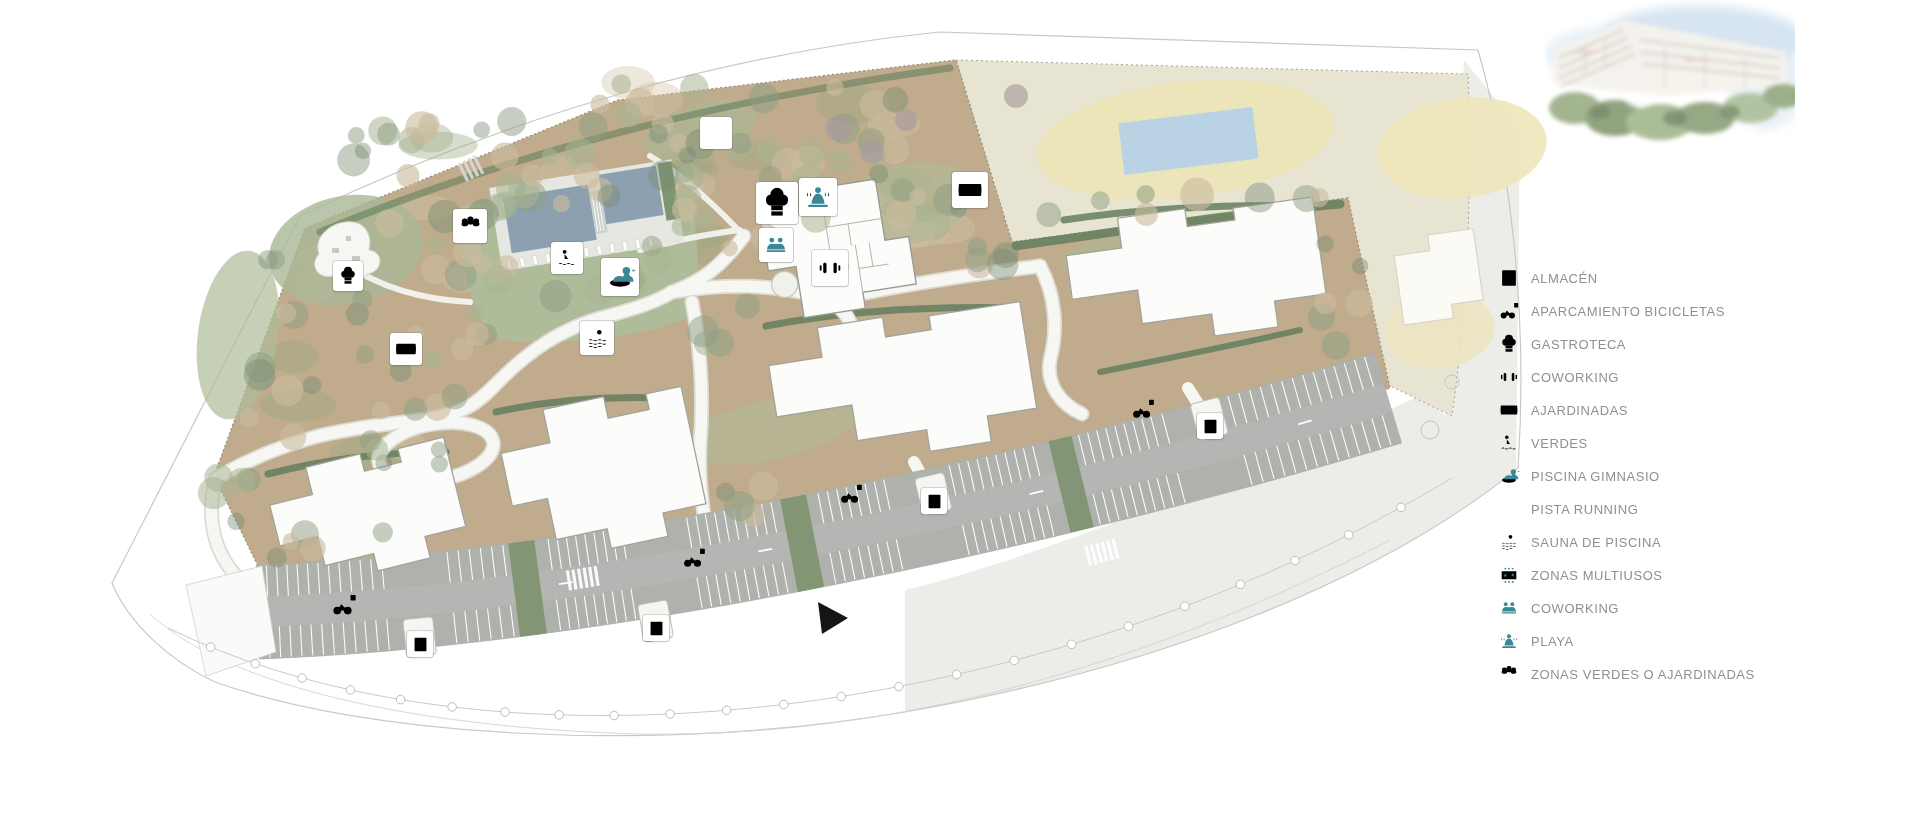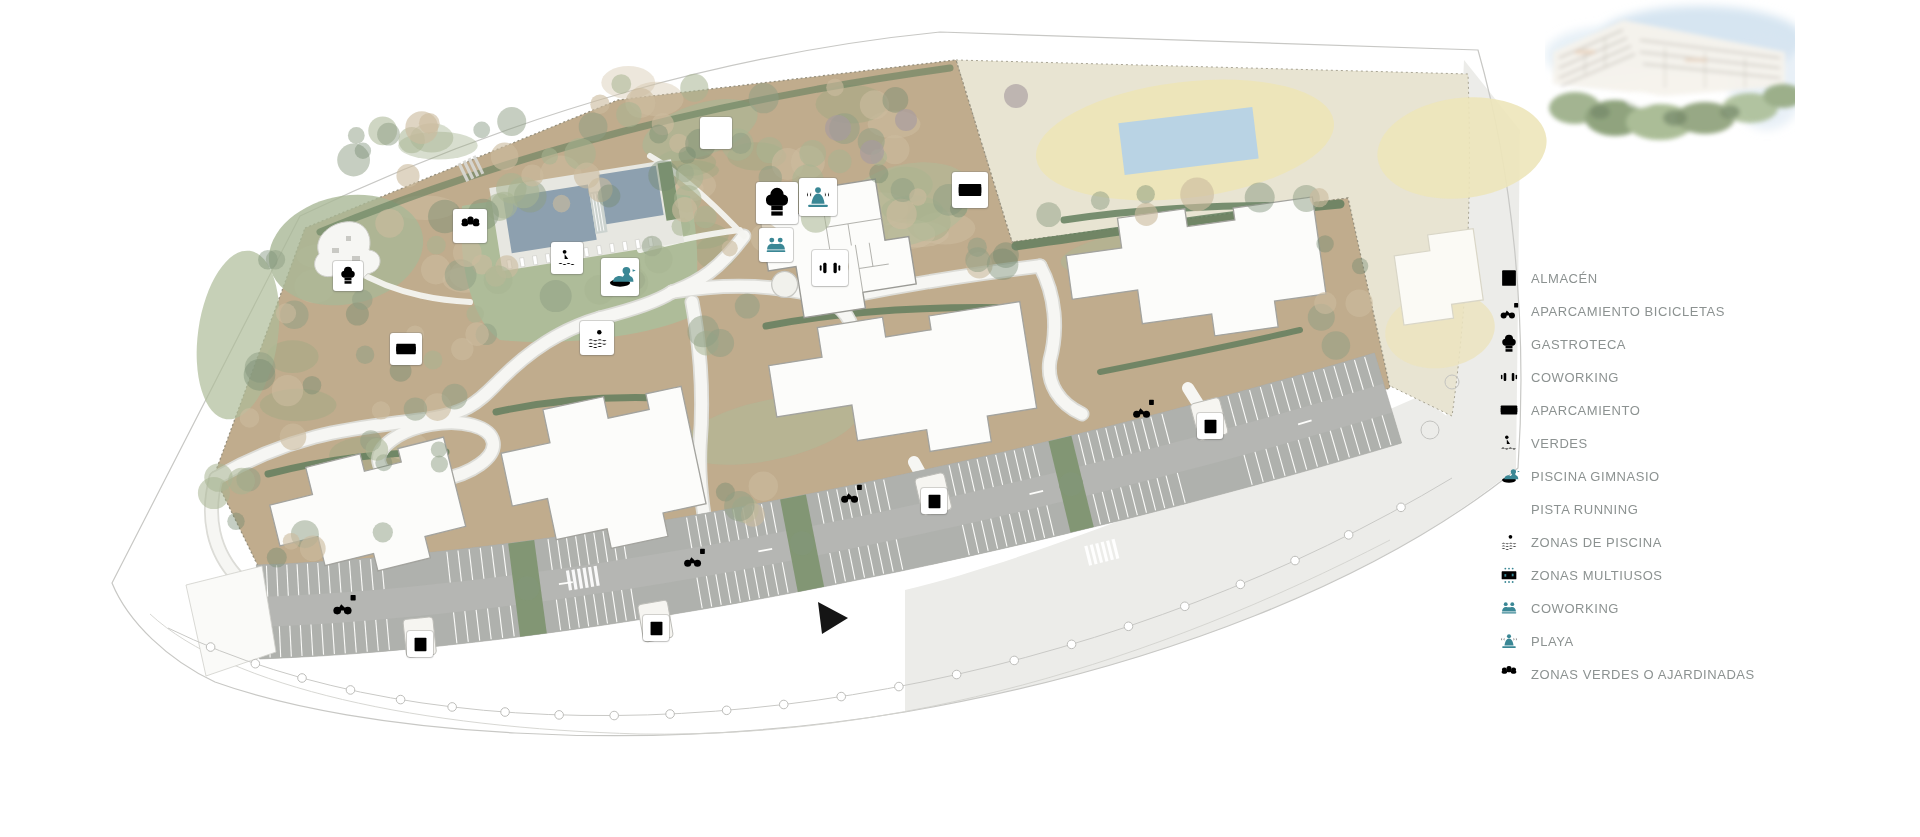--- a/index.html
+++ b/index.html
@@ -884,21 +884,21 @@
           </svg>
         </span>
         <span class="lbl">COWORKING</span>
       </div>
       <div class="legend-row">
         <span class="ic">
           <svg width="22" height="22" viewBox="0 0 24 24">
             <use href="#sym-multideporte"></use>
           </svg>
         </span>
-        <span class="lbl">APARCAMIENTO</span>
+        <span class="lbl">AJARDINADAS</span>
       </div>
       <div class="legend-row">
         <span class="ic">
           <svg width="22" height="22" viewBox="0 0 24 24">
             <use href="#sym-piscina"></use>
           </svg>
         </span>
         <span class="lbl">VERDES</span>
       </div>
       <div class="legend-row">
@@ -916,21 +916,21 @@
           </svg>
         </span>
         <span class="lbl">PISTA RUNNING</span>
       </div>
       <div class="legend-row">
         <span class="ic">
           <svg width="22" height="22" viewBox="0 0 24 24">
             <use href="#sym-playa-piscina"></use>
           </svg>
         </span>
-        <span class="lbl">ZONAS DE PISCINA</span>
+        <span class="lbl">SAUNA DE PISCINA</span>
       </div>
       <div class="legend-row">
         <span class="ic">
           <svg width="22" height="22" viewBox="0 0 24 24">
             <use href="#sym-sala-multiusos"></use>
           </svg>
         </span>
         <span class="lbl">ZONAS MULTIUSOS</span>
       </div>
       <div class="legend-row">

